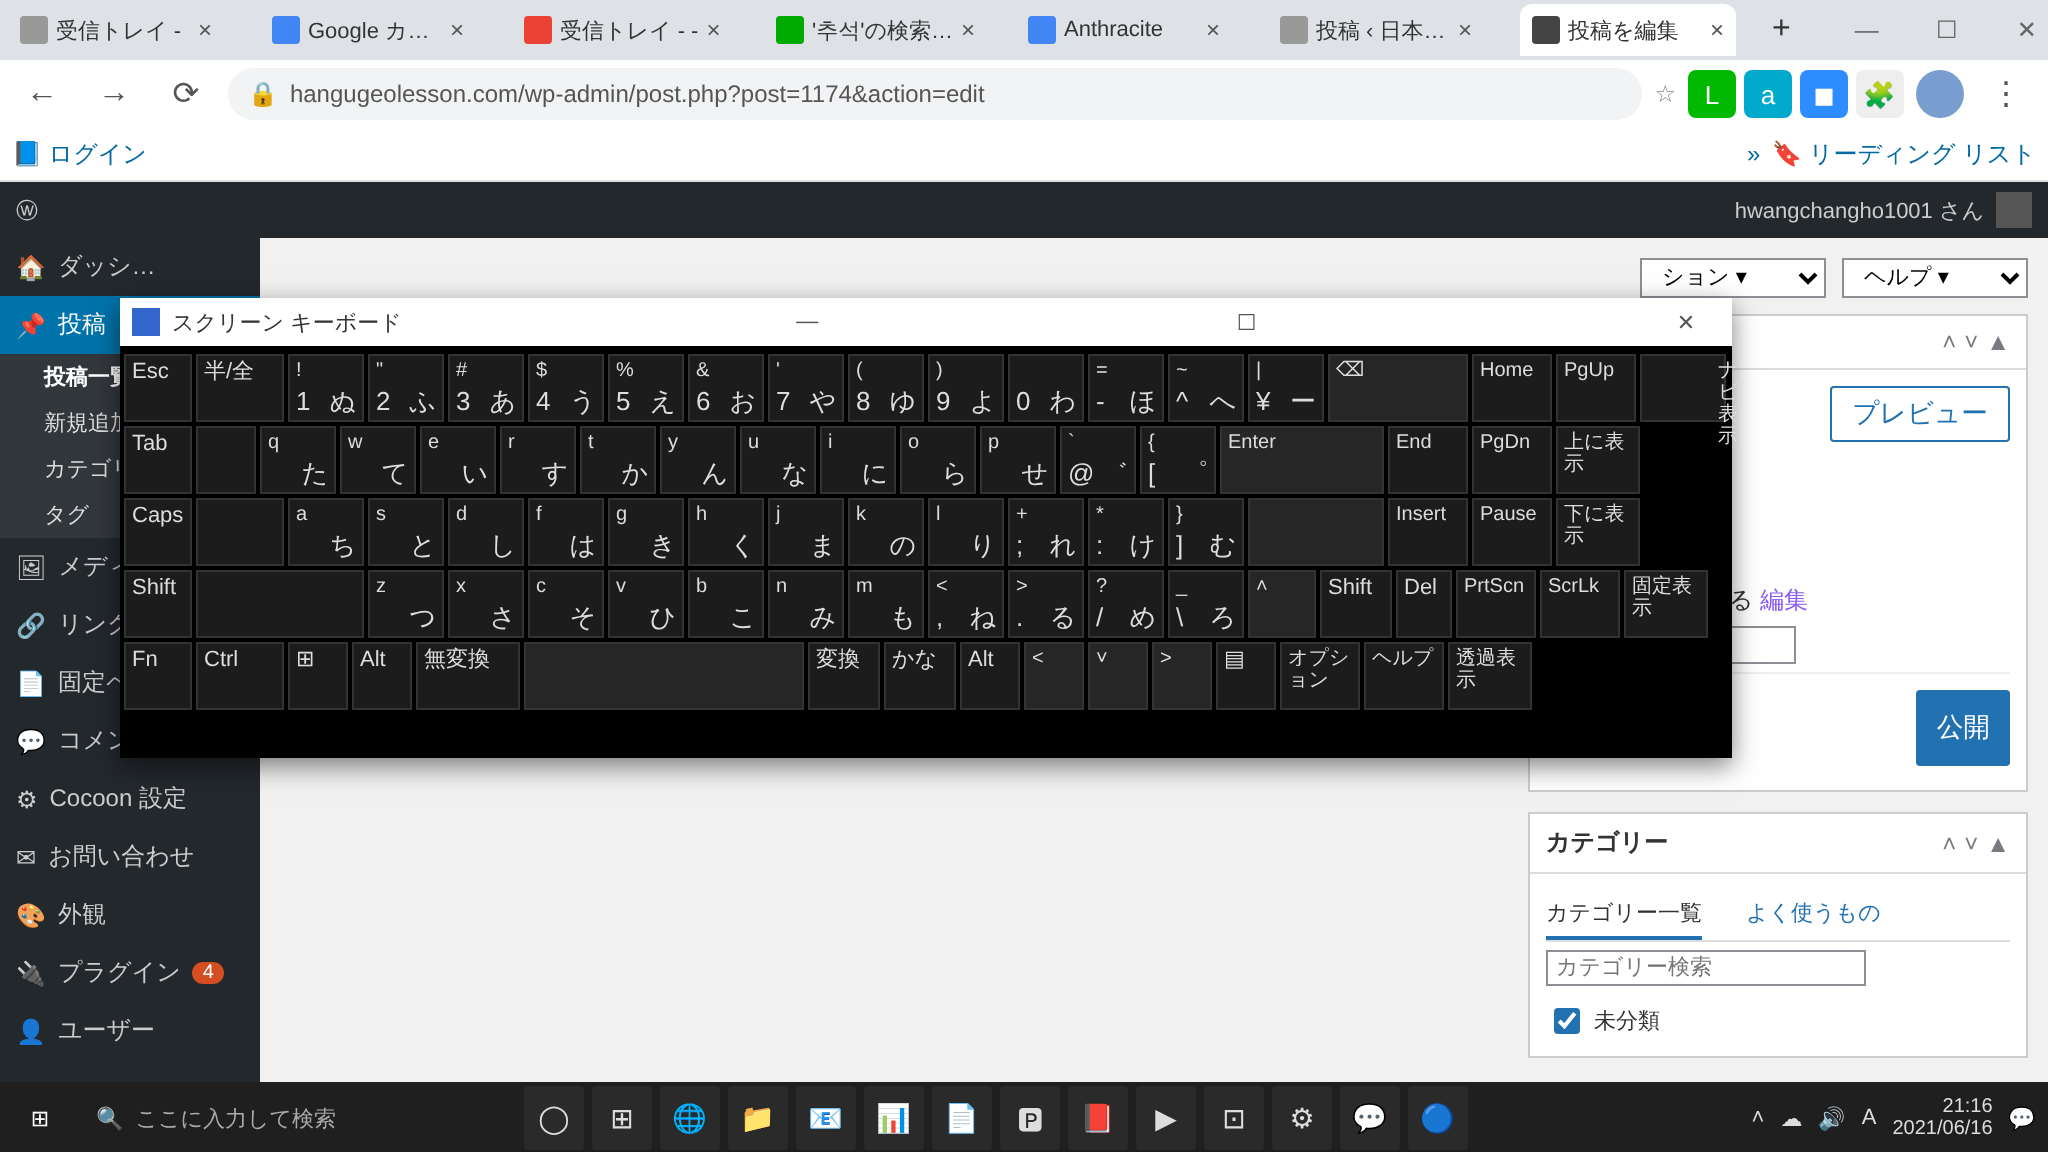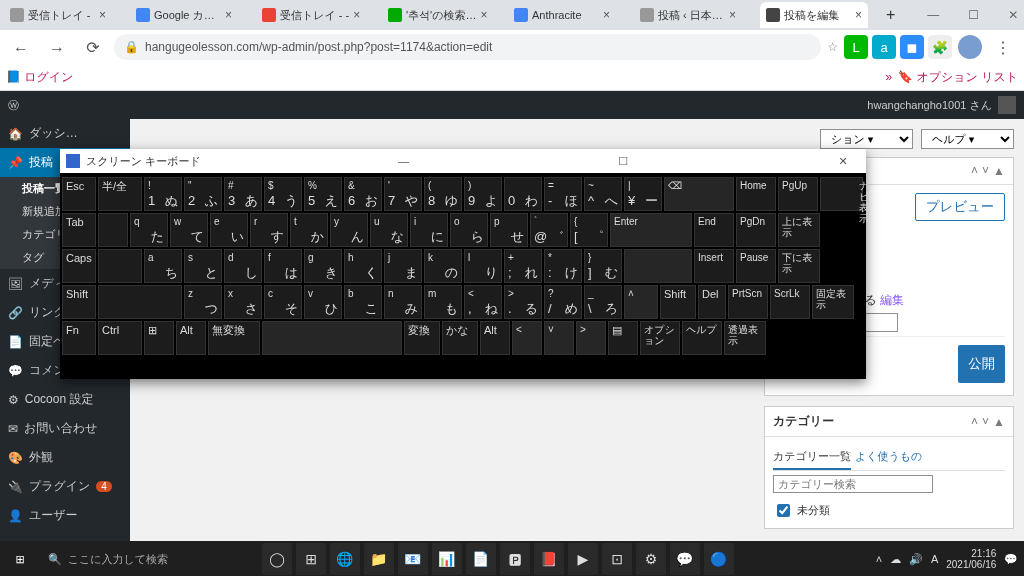--- a/index.html
+++ b/index.html
@@ -11,21 +11,21 @@
 .newtab{width:24px;height:24px;border-radius:50%;display:flex;align-items:center;justify-content:center;font-size:16px;color:#333}
 .winbtns{margin-left:auto;display:flex}
 .winbtn{width:40px;height:30px;display:flex;align-items:center;justify-content:center;color:#666}
 .addrbar{display:flex;align-items:center;height:34px;background:#fff;padding:0 6px;gap:6px}
 .navicon{width:30px;height:30px;display:flex;align-items:center;justify-content:center;color:#555;font-size:16px}
 .url{flex:1;display:flex;align-items:center;gap:6px;border-radius:14px;background:#f1f3f4;height:26px;padding:0 10px;color:#555;font-size:12px}
 .lock{font-size:12px}
 .exticons{display:flex;gap:4px}
 .ext{width:24px;height:24px;border-radius:4px;background:#eee;display:flex;align-items:center;justify-content:center;font-size:13px}
 .avatar{width:24px;height:24px;border-radius:50%;background:#7a9dcf}
-.bm{display:flex;align-items:center;height:26px;background:#fff;border-bottom:1px solid #ddd;padding:0 6px;font-size:12px;color:#be185d}
+.bm{display:flex;align-items:center;height:26px;background:#fff;border-bottom:1px solid #ddd;padding:0 6px;font-size:12px;color:#0369a1}
 .reading{margin-left:auto;display:flex;align-items:center;gap:6px}
 .wpmain{position:relative;height:486px;background:#f1f1f1;display:flex}
 .adminbar{position:absolute;top:0;left:0;right:0;height:28px;background:#23282d;color:#ccc;display:flex;align-items:center;padding:0 8px;font-size:11px;gap:8px}
 .adminbar .right{margin-left:auto;display:flex;align-items:center;gap:6px}
 .adminbar .ava{width:18px;height:18px;background:#555}
 .sidebar{width:130px;background:#23282d;color:#ccc;padding-top:28px;font-size:12px}
 .sbitem{padding:6px 8px;display:flex;align-items:center;gap:6px;white-space:nowrap}
 .sbitem.curr{background:#0073aa;color:#fff}
 .sbsub{padding:4px 8px 4px 22px;background:#32373c;color:#ddd;font-size:11px}
 .sbsub.sel{color:#fff;font-weight:bold}
@@ -43,21 +43,21 @@
 .panel-h .toggle{margin-left:auto;display:flex;gap:4px;color:#787c82}
 .panel-b{padding:8px}
 .panel-b .row{margin:4px 0}
 .panel-b a{color:#135e96;text-decoration:none}
 .panel-b a.edit{color:#8b5cf6}
 .trash{color:#b32d2e;text-decoration:underline}
 .pubbtn{background:#2271b1;color:#fff;border:none;padding:10px 10px;border-radius:2px;float:right}
 .previewbtn{background:#fff;color:#2271b1;border:1px solid #2271b1;padding:4px 10px;border-radius:2px;float:right}
 input.dup{width:36px;border:1px solid #8c8f94;text-align:left;padding:1px 4px}
 input.catsearch{width:150px;border:1px solid #8c8f94;padding:2px 4px;font-size:11px;margin:4px 0}
-.cattabs{display:flex;gap:4px;font-size:11px;border-bottom:1px solid #ddd}
+.cattabs{display:flex;gap:22px;font-size:11px;border-bottom:1px solid #ddd}
 .cattabs span{padding:4px 0}
 .cattabs .on{border-bottom:2px solid #2271b1}
 .cattabs .off{color:#2271b1}
 .catcb{display:flex;align-items:center;gap:4px;font-size:11px;margin-top:4px}
 .catcb input{accent-color:#2271b1}
 
 
 .osk{position:absolute;top:58px;left:60px;width:806px;height:230px;background:#000;color:#ddd;font-size:11px;box-shadow:0 4px 12px rgba(0,0,0,.5)}
 .osk-title{height:24px;background:#fff;color:#333;display:flex;align-items:center;padding:0 6px;font-size:11px}
 .osk-title .winico{width:14px;height:14px;background:#36c;margin-right:6px}
@@ -143,21 +143,21 @@
     <div class="ext">🧩</div>
   </div>
   <div class="avatar"></div>
   <div class="navicon">⋮</div>
 </div>
 
 <div class="bm">
   <span>📘 <span>ログイン</span></span>
   <span class="reading">
     <span>»</span>
-    <span>🔖 <span>オプション リスト</span></span>
+    <span>🔖 <span>リーディング リスト</span></span>
   </span>
 </div>
 
 <div class="wpmain">
   <div class="adminbar">
     <span>ⓦ</span>
     <span class="right">
         <span>hwangchangho1001 さん</span>
         <span class="ava"></span>
       </span>

